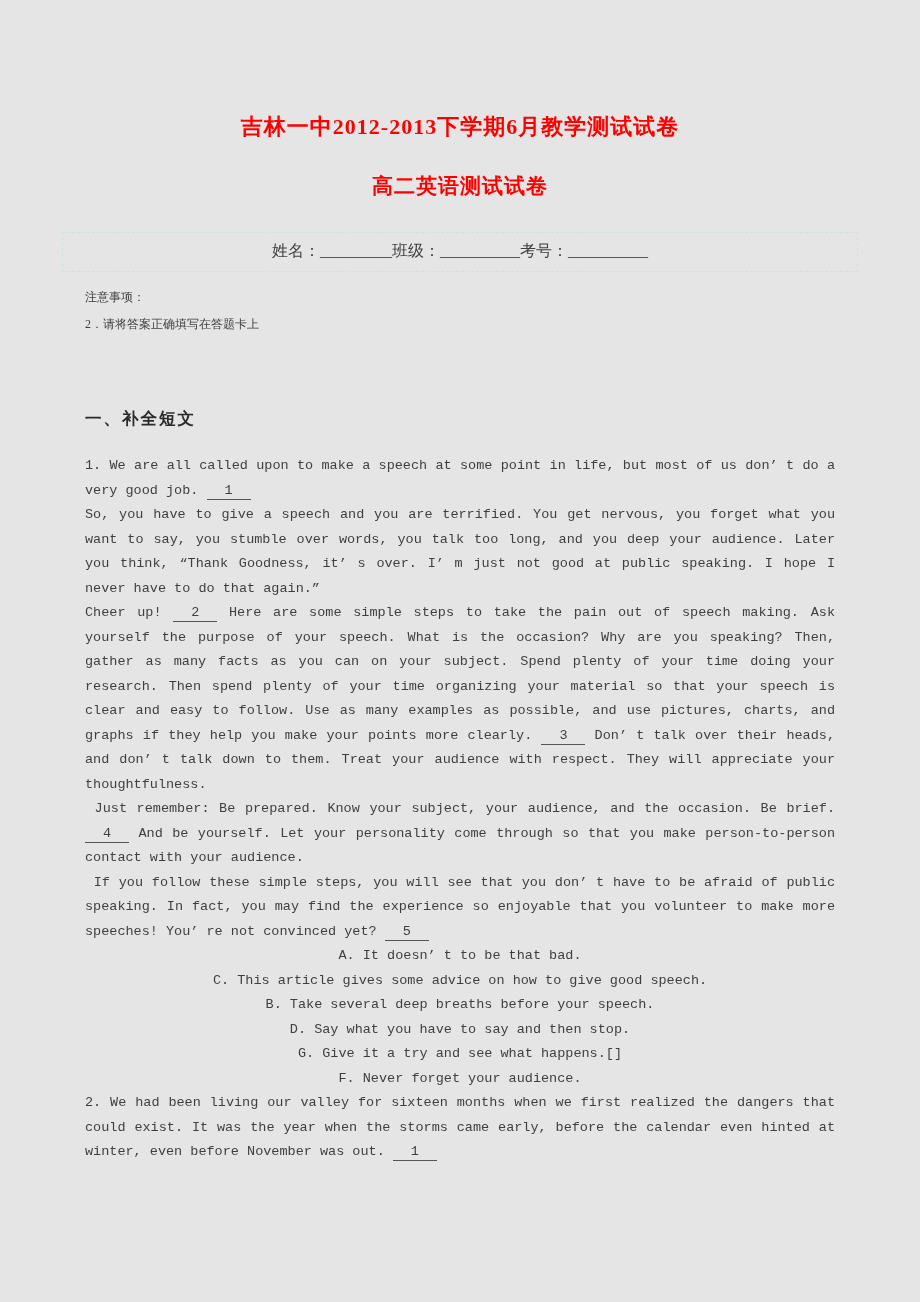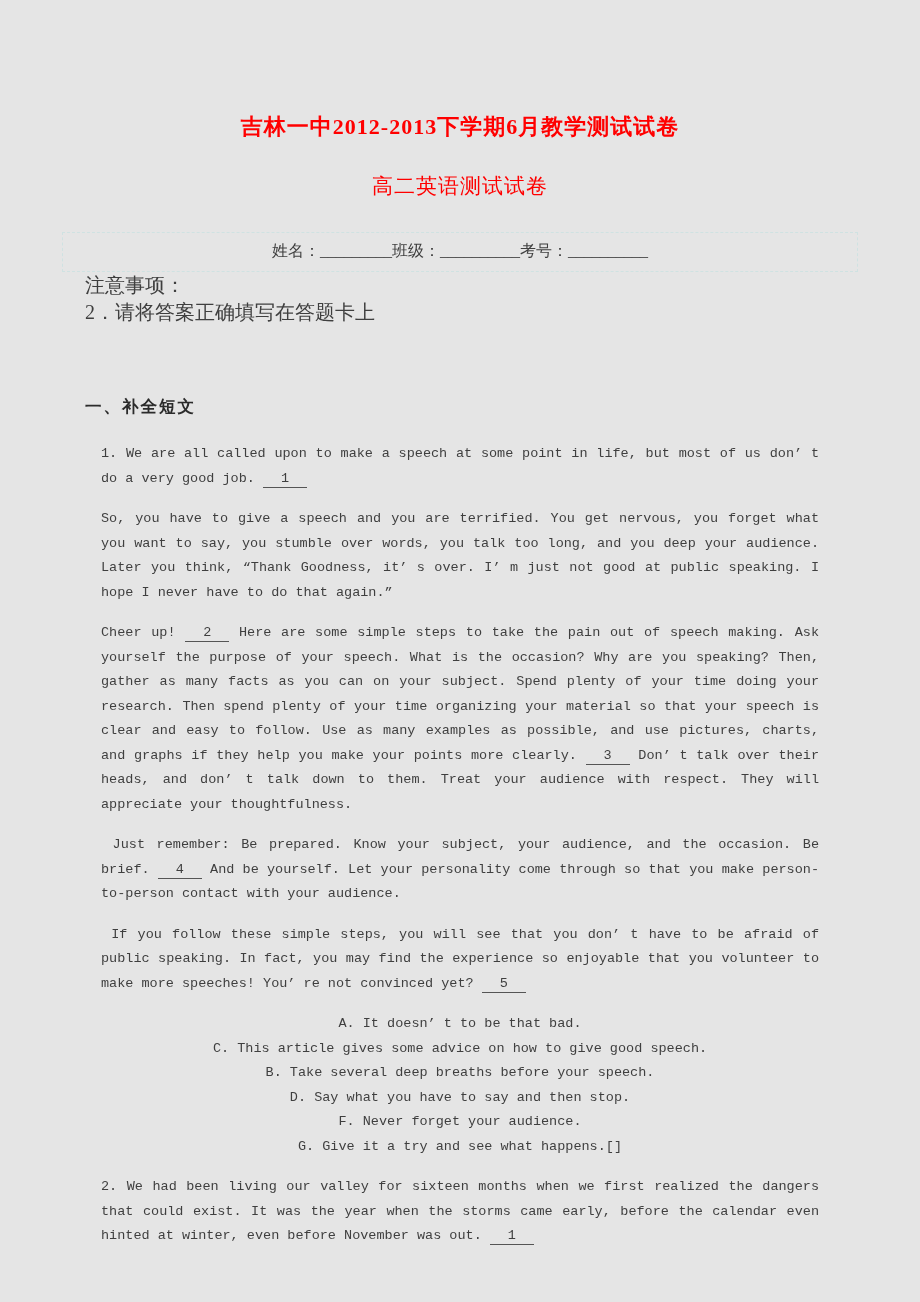--- a/index.html
+++ b/index.html
@@ -24,60 +24,60 @@
     font-size: 22px;
     font-weight: bold;
     color: var(--title-red, #ff0000);
     font-family: "Liberation Serif", "DejaVu Serif", serif;
     letter-spacing: 1px;
   }
   .subtitle {
     margin: 30px 0 0 0;
     text-align: center;
     font-size: 21px;
-    font-weight: normal;
+    font-weight: bold;
     color: var(--title-red, #ff0000);
     letter-spacing: 1px;
   }
   .name-frame {
     margin: 32px -23px 0 -23px;
     padding: 8px 0 9px 0;
     text-align: center;
     border: 1px dashed var(--frame-border, #cfe2e2);
     font-size: 16px;
     color: #3f3f3f;
   }
   .name-frame .uline {
     letter-spacing: 0;
     color: #3f3f3f;
   }
   .notes {
-    margin-top: 0;
-    font-size: 20px;
+    margin-top: 12px;
+    font-size: 12px;
     line-height: 27px;
     color: #3f3f3f;
   }
   .section-heading {
     margin: 70px 0 0 0;
     font-size: 16.5px;
     font-weight: bold;
     color: #2b2b2b;
     font-family: "Liberation Sans", "DejaVu Sans", sans-serif;
     letter-spacing: 2px;
   }
   .body-text {
     margin-top: 24px;
     font-family: "Liberation Mono", "DejaVu Sans Mono", monospace;
     font-size: 13.5px;
     line-height: 24.5px;
     text-align: justify;
     color: #3f3f3f;
   }
   .body-text p {
-    margin: 16px;
+    margin: 0;
     padding: 0;
   }
   .blank {
     display: inline-block;
     min-width: 44px;
     text-align: center;
     border-bottom: 1px solid #555;
     line-height: 15px;
     padding-bottom: 1px;
     vertical-align: baseline;
@@ -114,20 +114,20 @@
     <p>So, you have to give a speech and you are terrified. You get nervous, you forget what you want to say, you stumble over words, you talk too long, and you deep your audience. Later you think, “Thank Goodness, it’ s over. I’ m just not good at public speaking. I hope I never have to do that again.”</p>
     <p>Cheer up! <span class="blank">2</span> Here are some simple steps to take the pain out of speech making. Ask yourself the purpose of your speech. What is the occasion? Why are you speaking? Then, gather as many facts as you can on your subject. Spend plenty of your time doing your research. Then spend plenty of your time organizing your material so that your speech is clear and easy to follow. Use as many examples as possible, and use pictures, charts, and graphs if they help you make your points more clearly. <span class="blank">3</span> Don’ t talk over their heads, and don’ t talk down to them. Treat your audience with respect. They will appreciate your thoughtfulness.</p>
     <p>&nbsp;Just remember: Be prepared. Know your subject, your audience, and the occasion. Be brief. <span class="blank">4</span> And be yourself. Let your personality come through so that you make person-to-person contact with your audience.</p>
     <p>&nbsp;If you follow these simple steps, you will see that you don’ t have to be afraid of public speaking. In fact, you may find the experience so enjoyable that you volunteer to make more speeches! You’ re not convinced yet? <span class="blank">5</span></p>
 
     <div class="options">
       <div>A. It doesn’ t to be that bad.</div>
       <div>C. This article gives some advice on how to give good speech.</div>
       <div>B. Take several deep breaths before your speech.</div>
       <div>D. Say what you have to say and then stop.</div>
+      <div>G. Give it a try and see what happens.[]</div>
       <div>F. Never forget your audience.</div>
-      <div>G. Give it a try and see what happens.[]</div>
     </div>
 
     <p class="passage-2">2. We had been living our valley for sixteen months when we first realized the dangers that could exist. It was the year when the storms came early, before the calendar even hinted at winter, even before November was out. <span class="blank">1</span></p>
   </div>
 
 </div>
 
 </body></html>

